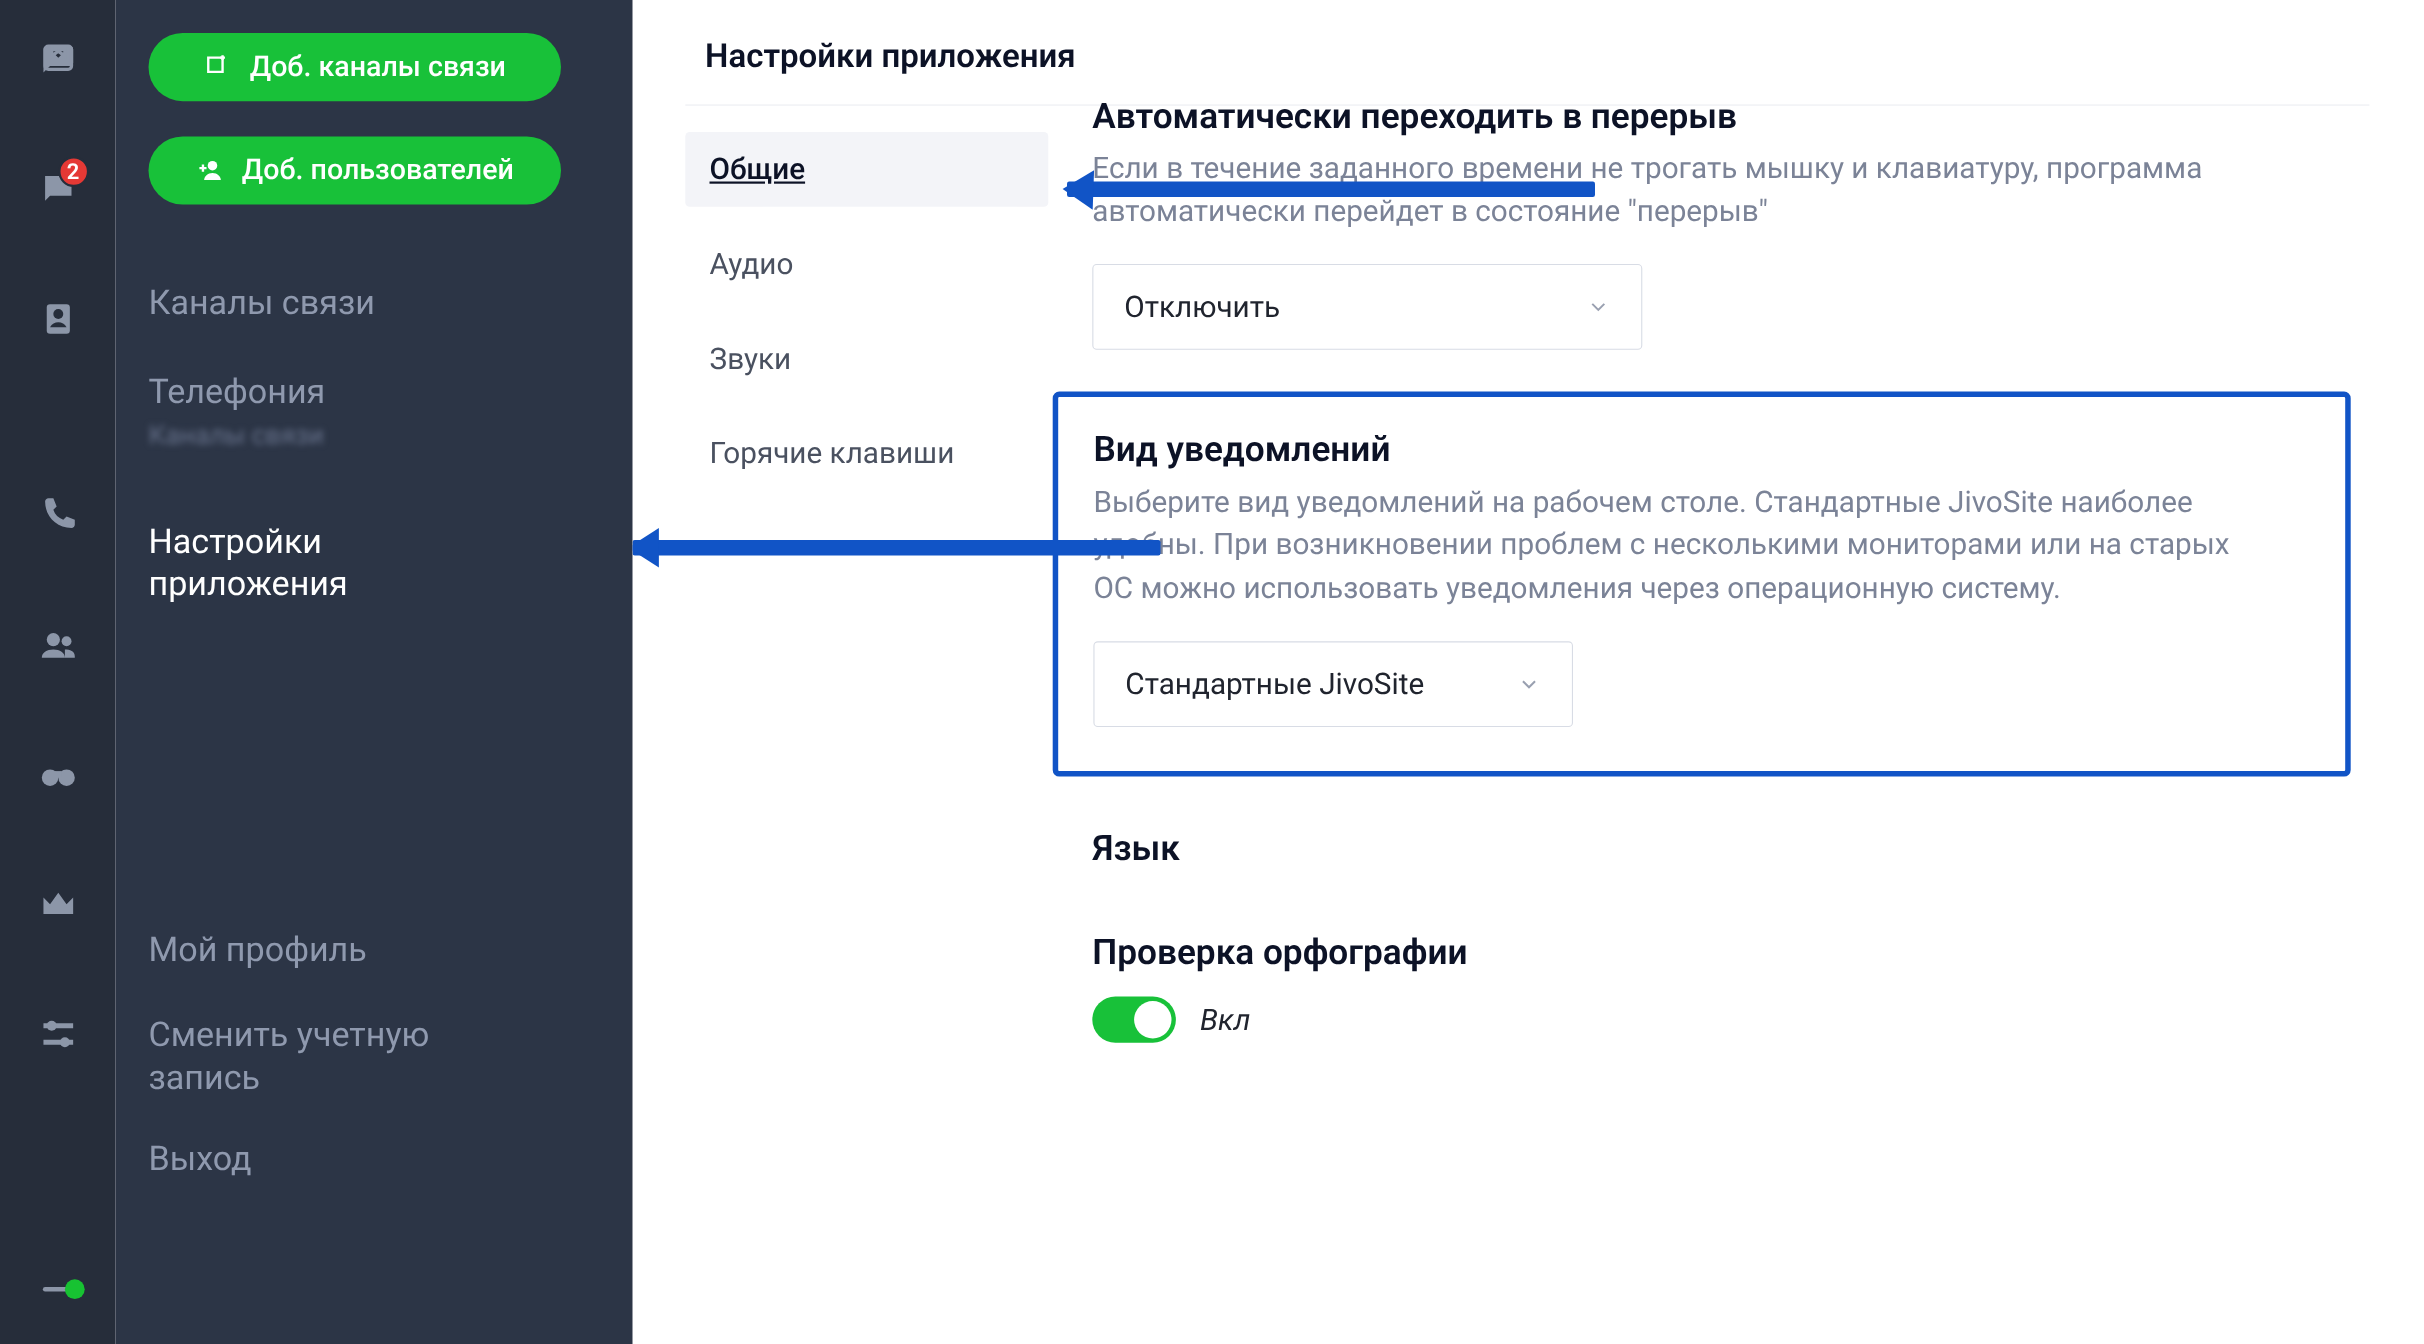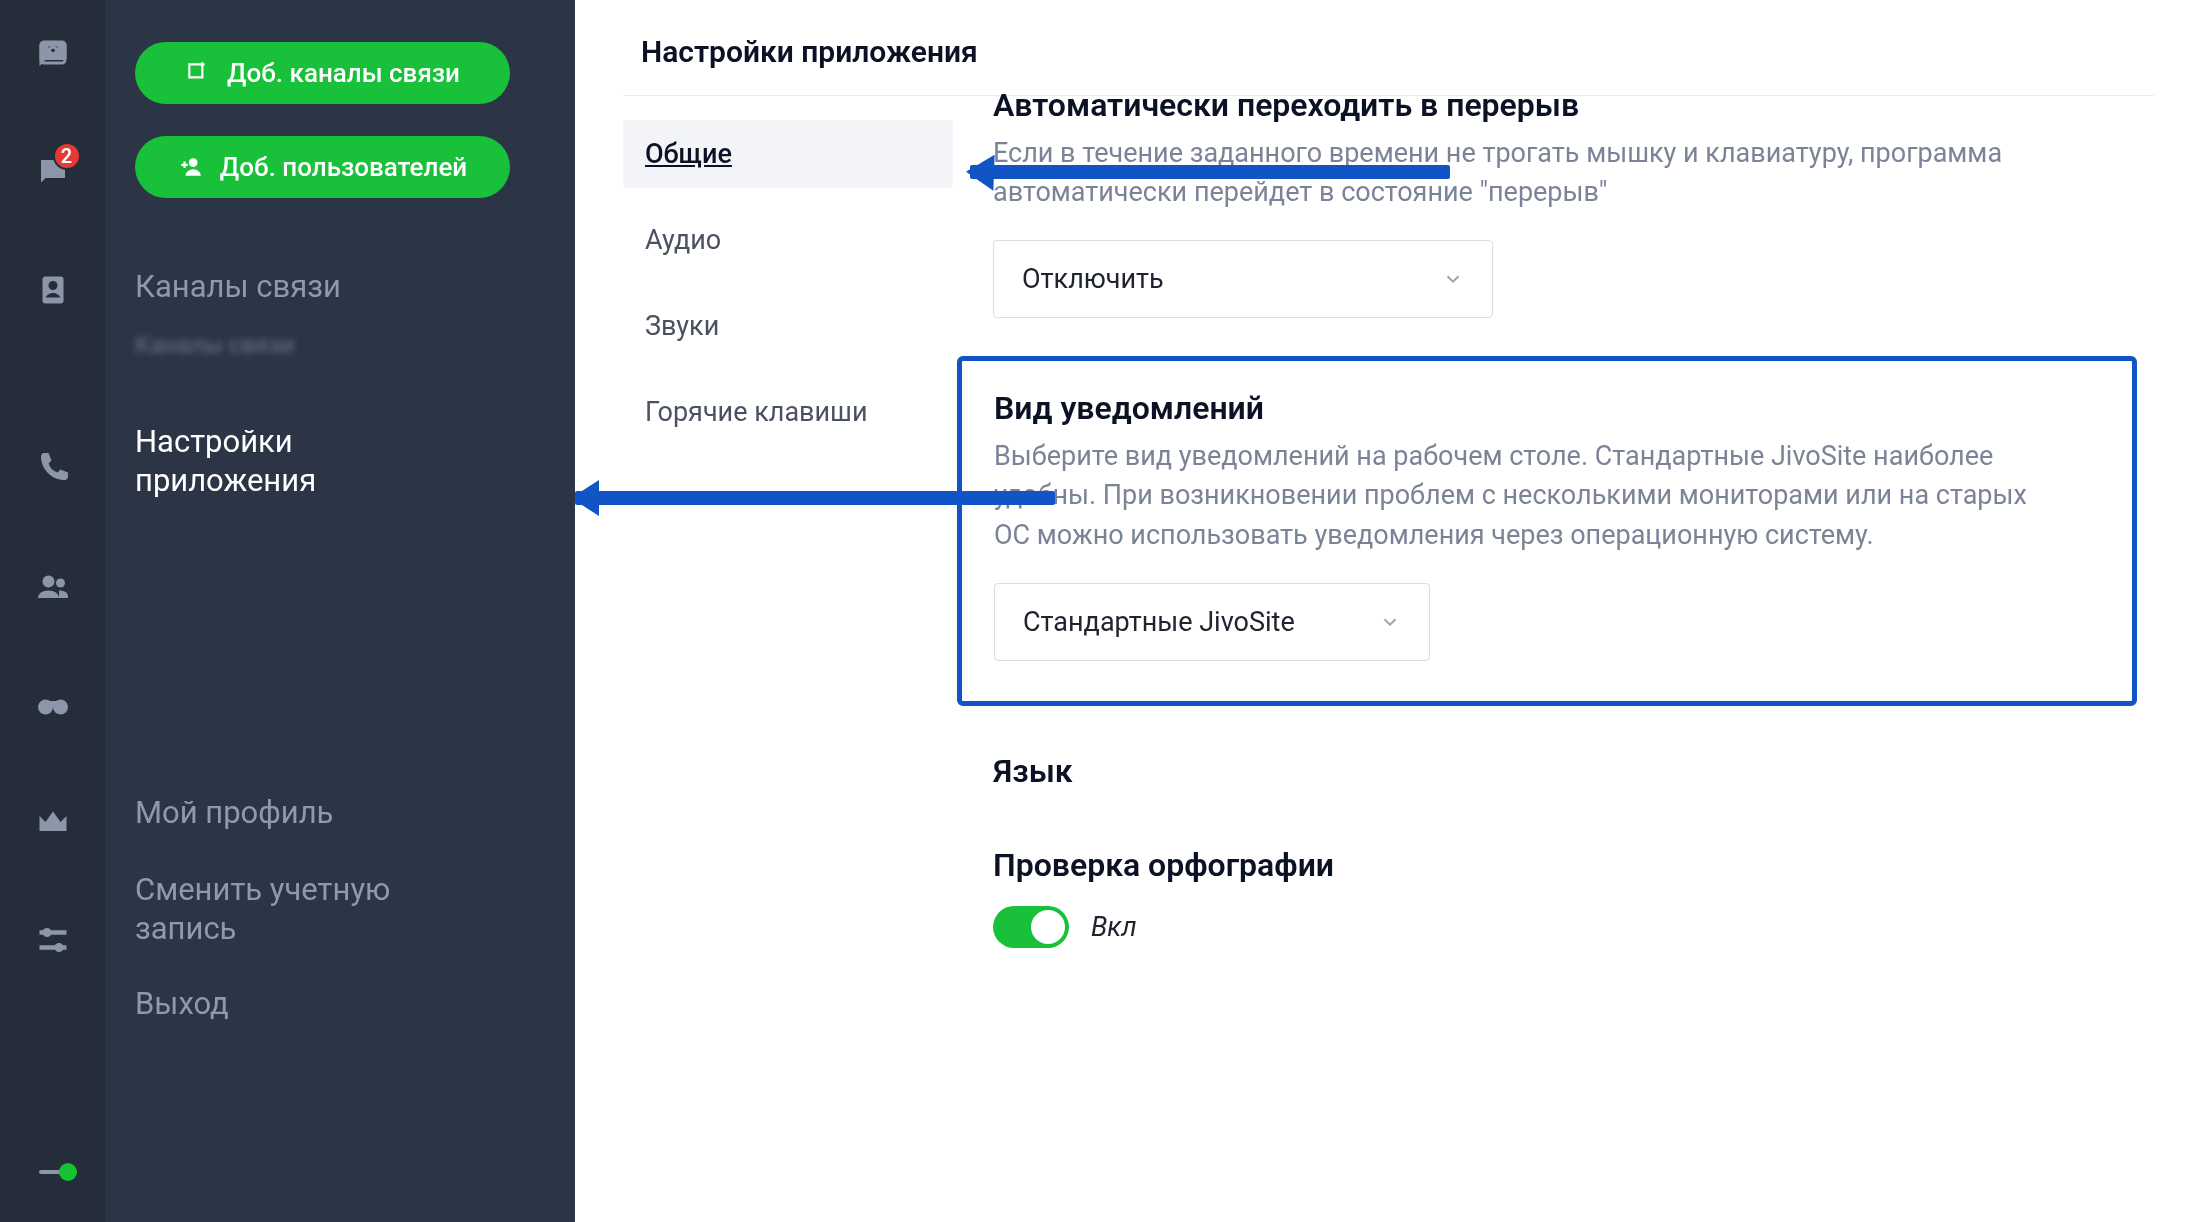--- a/index.html
+++ b/index.html
@@ -28,21 +28,21 @@
   display:flex; align-items:center; justify-content:center; font-weight:600;
   border:2px solid #262d3a;
 }
 .status-line { width: 28px; height:4px; background:#8c96a8; border-radius:2px; position:relative; }
 .status-dot  { width:18px; height:18px; border-radius:50%; background:#17c232; position:absolute; top:-7px; right:-10px; }
 
 
 .sidebar {
   width: 470px; height:100%;
   background:#2c3546;
-  padding: 12px 30px;
+  padding: 0 30px;
   color:#c7cdda;
 }
 .btn-green {
   width: 375px; height: 62px;
   background:#18c139; color:#fff;
   border:none; border-radius:40px;
   display:flex; align-items:center; justify-content:center; gap:16px;
   font-size:26px; font-weight:500; cursor:pointer;
   margin-top: 30px;
 }
@@ -201,20 +201,21 @@
         <circle cx="14" cy="8" r="4"></circle>
         <path d="M7 20c0-3 3-6 7-6s7 3 7 6z"></path>
         <path d="M3 10h6M6 7v6" stroke="#fff" stroke-width="2"></path>
       </svg>
     <span>Доб. пользователей</span>
   </button>
 
   <div class="side-list">
     <div class="side-item dim">Каналы связи</div>
     <div style="height:18px"></div>
+    <div class="side-item dim">Телефония</div>
     <div class="side-sub">Каналы связи</div>
     <div style="height:44px"></div>
     <div class="side-item active" style="max-width:220px">Настройки приложения</div>
 
     <div class="side-spacer-lg"></div>
 
     <div class="side-item dim">Мой профиль</div>
     <div style="height:14px"></div>
     <div class="side-item dim" style="max-width:260px">Сменить учетную запись</div>
     <div style="height:12px"></div>

